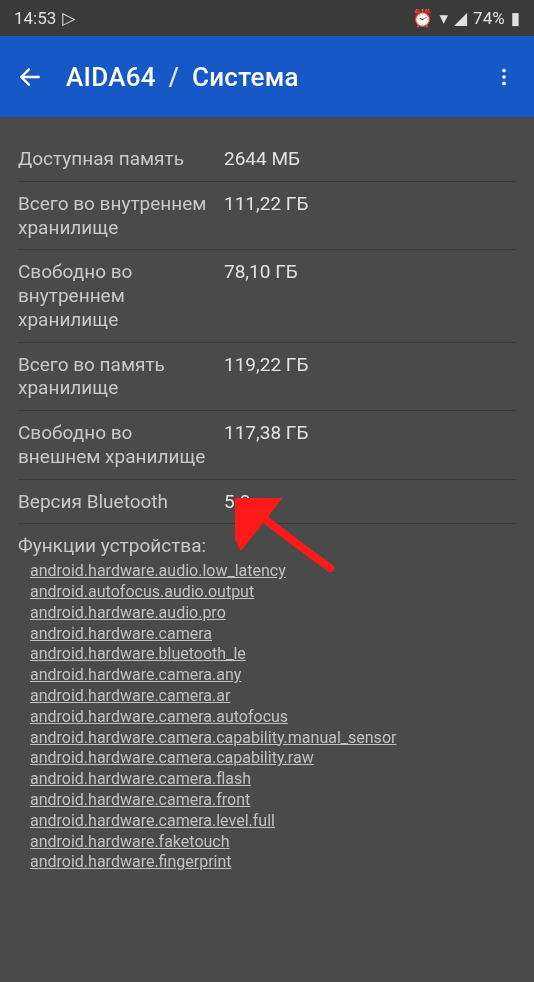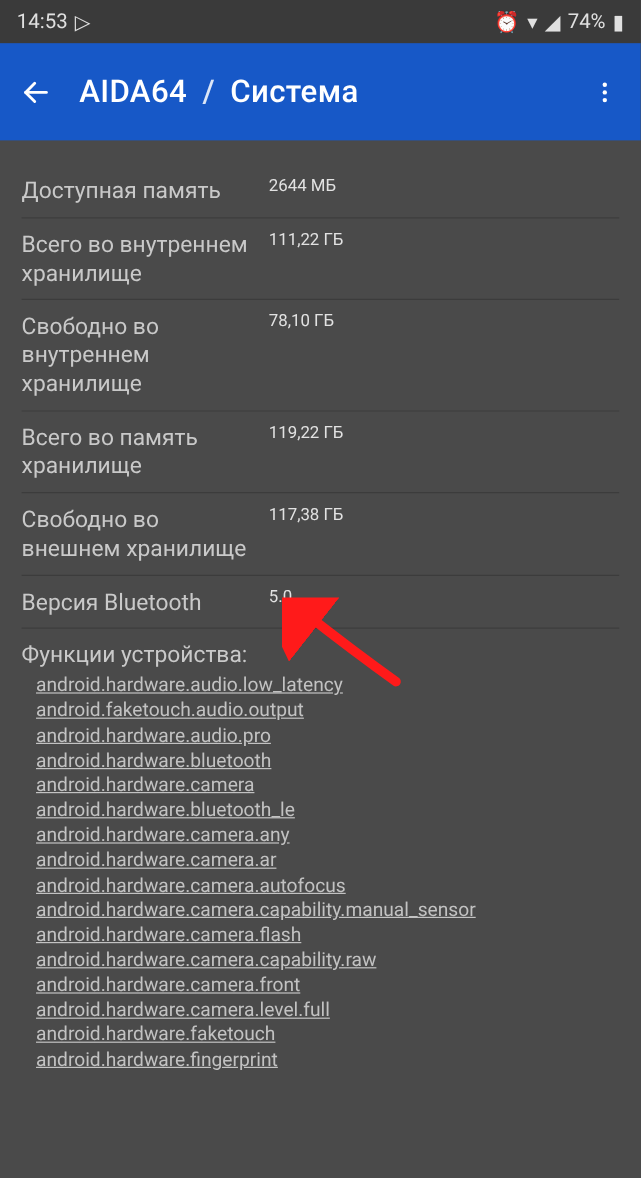--- a/index.html
+++ b/index.html
@@ -54,21 +54,21 @@
   .row:last-of-type { border-bottom: none; }
   .row .label {
     width: 200px;
     min-width: 200px;
     color: #c9c9c9;
     font-size: 19px;
     line-height: 1.25;
   }
   .row .value {
     color: #e2e2e2;
-    font-size: 14px;
+    font-size: 19px;
     line-height: 1.25;
     padding-left: 6px;
   }
   .section-header {
     padding: 10px 0 4px 0;
     font-size: 19px;
     color: #c9c9c9;
   }
   .features {
     padding: 0 0 0 12px;
@@ -152,31 +152,30 @@
   </div>
 
   <div class="row">
     <div class="label">Версия Bluetooth</div>
     <div class="value">5.0</div>
   </div>
 
   <div class="section-header">Функции устройства:</div>
   <div class="features" id="features-list">
       <span class="feature-line">android.hardware.audio.low_latency</span>
-      <span class="feature-line">android.faketouch.audio.output</span>
+      <span class="feature-line">android.autofocus.audio.output</span>
       <span class="feature-line">android.hardware.audio.pro</span>
-      <span class="feature-line">android.hardware.bluetooth</span>
       <span class="feature-line">android.hardware.camera</span>
       <span class="feature-line">android.hardware.bluetooth_le</span>
       <span class="feature-line">android.hardware.camera.any</span>
       <span class="feature-line">android.hardware.camera.ar</span>
       <span class="feature-line">android.hardware.camera.autofocus</span>
       <span class="feature-line">android.hardware.camera.capability.manual_sensor</span>
+      <span class="feature-line">android.hardware.camera.capability.raw</span>
       <span class="feature-line">android.hardware.camera.flash</span>
-      <span class="feature-line">android.hardware.camera.capability.raw</span>
       <span class="feature-line">android.hardware.camera.front</span>
       <span class="feature-line">android.hardware.camera.level.full</span>
       <span class="feature-line">android.hardware.faketouch</span>
       <span class="feature-line">android.hardware.fingerprint</span>
     </div>
 
 </div>
 
 <svg class="arrow" style="left:235px; top:498px;" width="110" height="80" viewBox="0 0 110 80">
   <defs>

